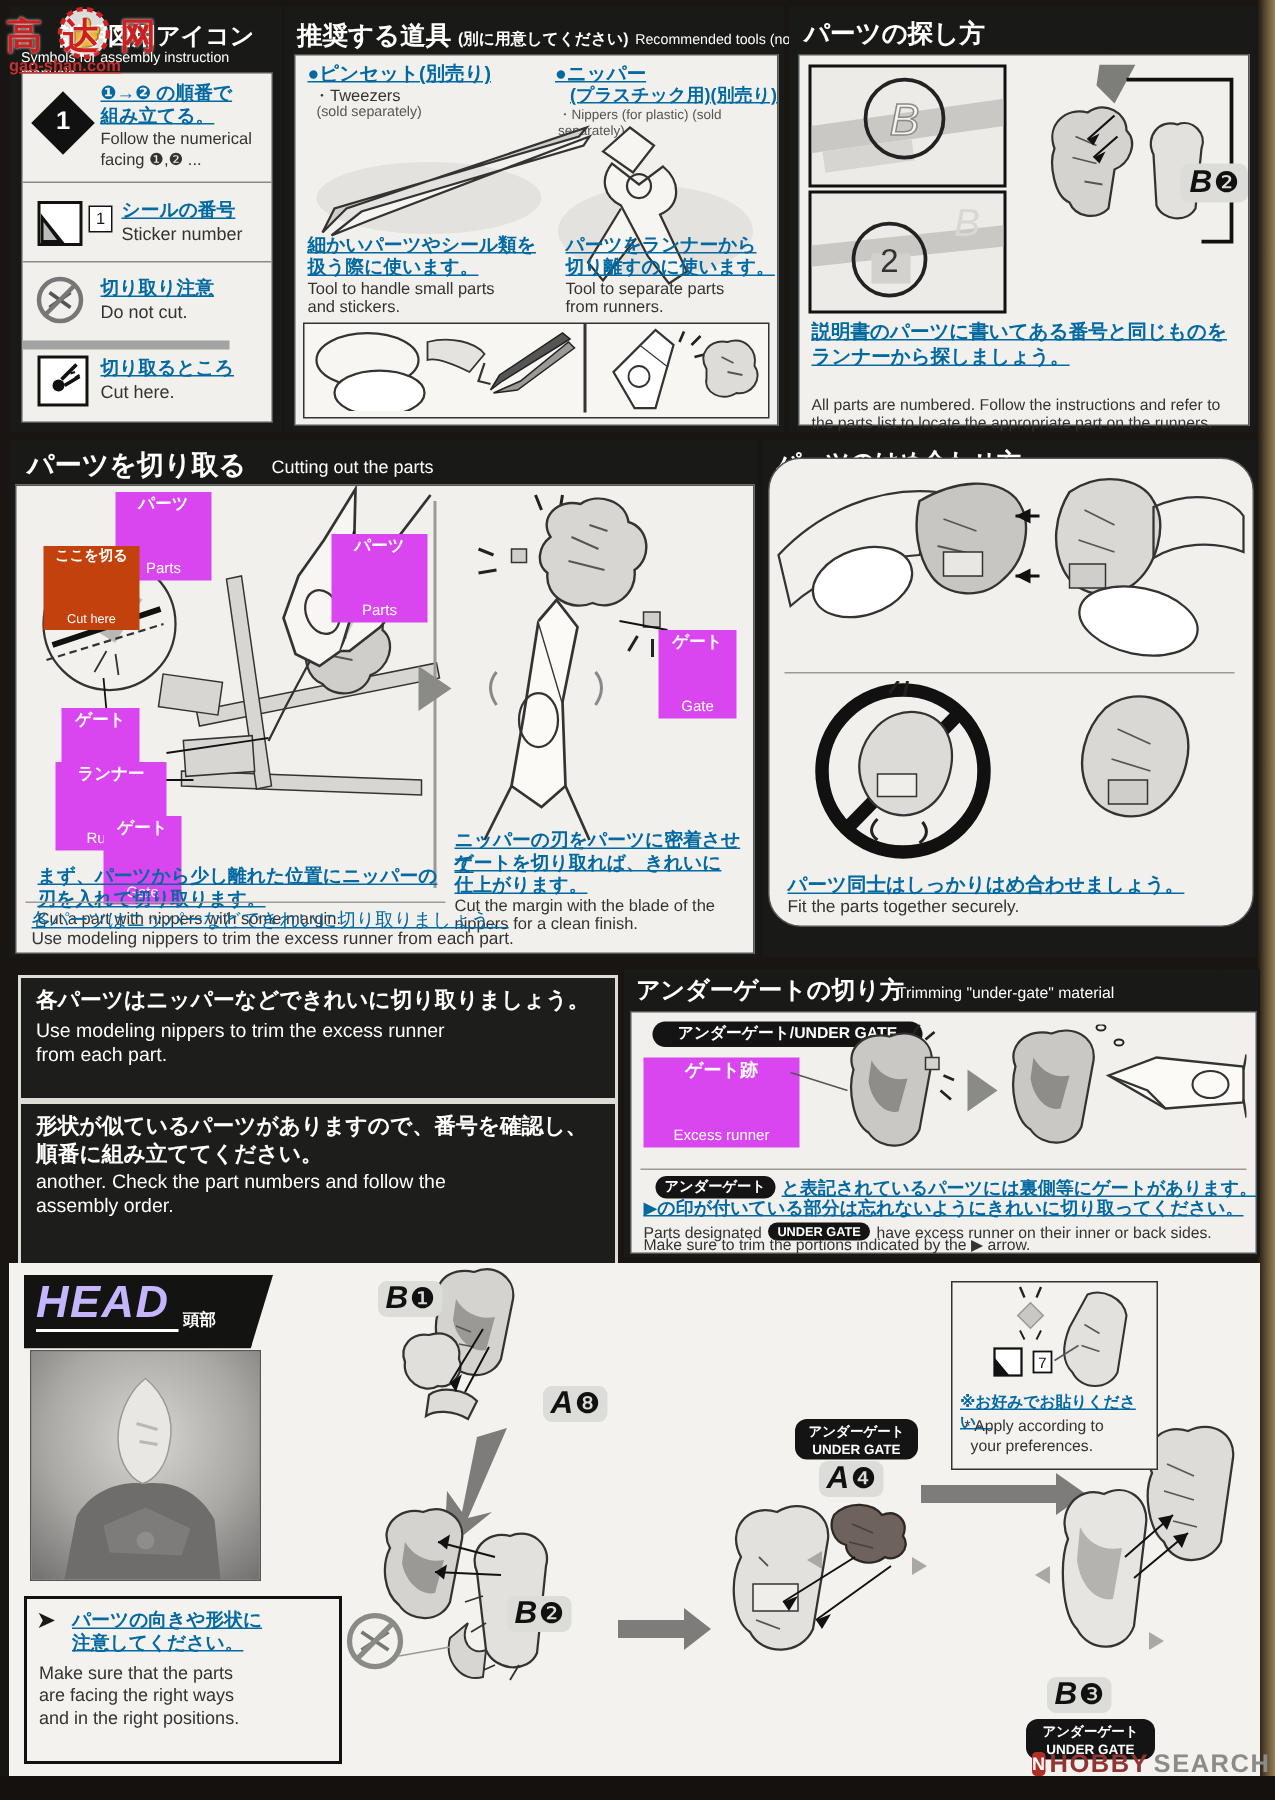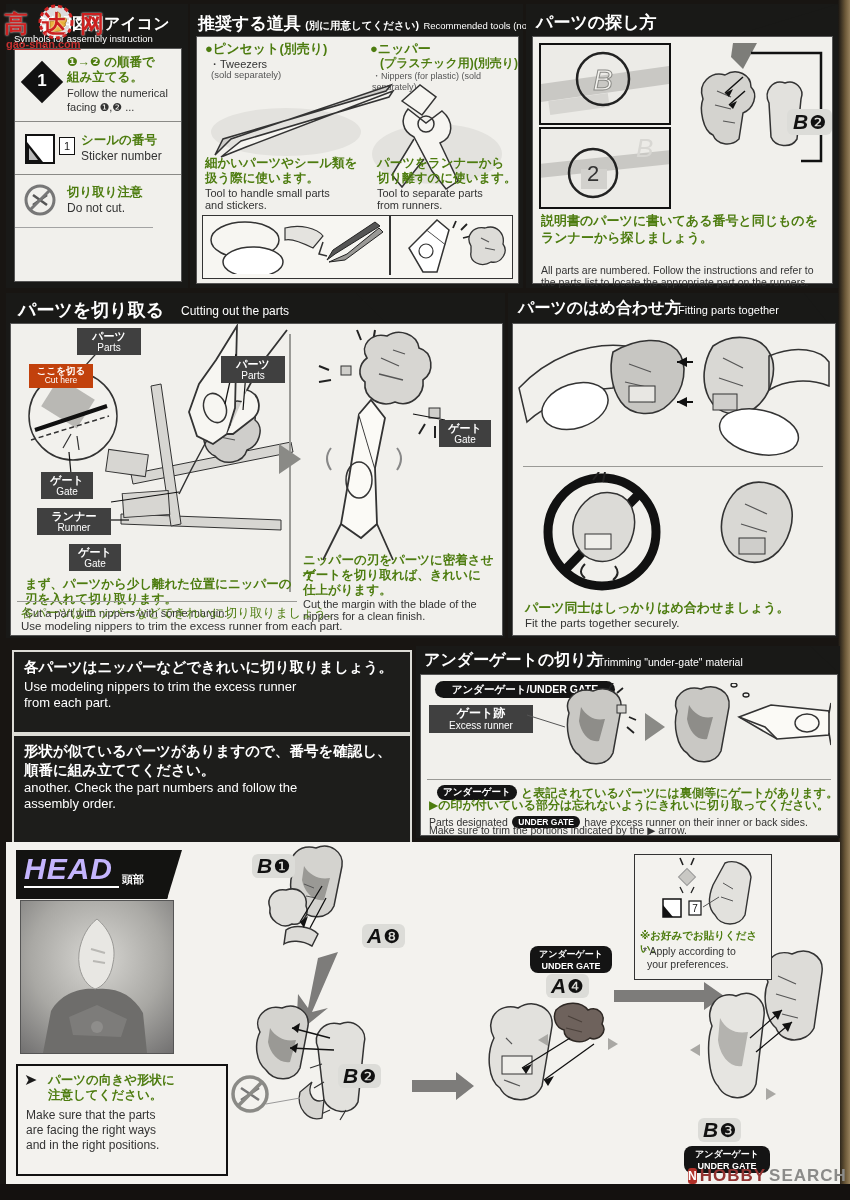--- a/index.html
+++ b/index.html
@@ -4,28 +4,28 @@
 <style>
   html,body{margin:0;padding:0;}
   body{width:850px;height:1200px;position:relative;background:#181512;overflow:hidden;
        font-family:"Liberation Sans","DejaVu Sans",sans-serif;color:#1a1a1a;}
   .abs{position:absolute;}
   
   .panel{background:#191917;}
   .ptitle-jp{color:#fff;font-weight:bold;}
   .ptitle-en{color:#fff;}
   .whitebox{background:#f1f0ec;border:1px solid #555;}
-  .lblbox{background:#404040;color:#fff;text-align:center;line-height:1.1;padding:2px 4px;}
+  .lblbox{background:#d946ef;color:#fff;text-align:center;line-height:1.1;padding:2px 4px;}
   .lbl-jp{font-size:11px;font-weight:bold;display:block;}
-  .lbl-en{font-size:10px;display:block;}
+  .lbl-en{font-size:10px;display:block;margin-top:32px;}
   .pill{background:#141414;color:#fff;border-radius:10px;text-align:center;font-weight:bold;}
   .codebadge{background:#dcdcd8;border-radius:6px;padding:0 5px;display:inline-flex;align-items:center;gap:1px;}
   .codeletter{font-style:italic;font-weight:900;font-size:21px;color:#111;}
   .codenum{font-size:19px;color:#111;}
-  .jtext{font-size:12.5px;line-height:1.28;color:#4d7c0f;}
+  .jtext{font-size:12.5px;line-height:1.28;color:#0369a1;text-decoration:underline;}
   .etext{font-size:11px;line-height:1.18;color:#333;}
   .divline{background:#9a9a96;}
   .noticebox{background:#1d1d1b;border:2px solid #dddcd6;color:#fff;padding:6px 10px;}
   .notice-jp{font-weight:bold;font-size:14.5px;line-height:1.3;display:block;}
   .notice-en{font-size:13px;line-height:1.25;display:block;}
   svg{display:block;}
   .minipill{background:#141414;color:#fff;border-radius:8px;font-size:9.5px;font-weight:bold;
             padding:1px 6px;display:inline-block;vertical-align:middle;}
 </style>
 </head>
@@ -53,32 +53,43 @@
         <svg width="26" height="26" viewBox="0 0 26 26">
             <polygon points="0,26 0,6 16,26" fill="#111"></polygon>
             <polygon points="2,24 2,12 11,24" fill="#bbb"></polygon>
           </svg>
       </div>
       <div class="abs" style="left:44px;top:15px;width:14px;height:16px;border:1.5px solid #111;background:#fff;text-align:center;font-size:11px;line-height:16px;">1</div>
       <div class="abs jtext" style="left:66px;top:10px;font-weight:bold;">シールの番号</div>
       <div class="abs etext" style="left:66px;top:27px;font-size:12px;">Sticker number</div>
     </div>
 
-    <div class="abs" style="left:0;top:126px;width:138px;height:52px;border-bottom:1px solid #a3a3a3;">
+    <div class="abs" style="left:0;top:126px;width:138px;height:52px;border-bottom:6px solid #a3a3a3;">
       <div class="abs" style="left:8px;top:8px;">
         <svg width="34" height="34" viewBox="0 0 34 34">
           <circle cx="17" cy="17" r="14" fill="none" stroke="#777" stroke-width="3"></circle>
           <path d="M10 12 L24 22 M24 12 L10 22" stroke="#555" stroke-width="2.5"></path>
           <path d="M7 27 L27 7" stroke="#777" stroke-width="3"></path>
         </svg>
       </div>
       <div class="abs jtext" style="left:52px;top:9px;font-weight:bold;">切り取り注意</div>
       <div class="abs etext" style="left:52px;top:26px;font-size:12px;">Do not cut.</div>
     </div>
 
+    <div class="abs" style="left:0;top:179px;width:166px;height:52px;">
+      <div class="abs" style="left:10px;top:9px;width:30px;height:30px;border:2px solid #111;background:#fff;">
+        <svg width="30" height="30" viewBox="0 0 30 30">
+          <circle cx="12" cy="18" r="4" fill="#111"></circle>
+          <path d="M14 14 L24 4 M16 18 L26 12" stroke="#111" stroke-width="2.5"></path>
+          <path d="M20 10 l3 -1 M23 13 l3 -2" stroke="#111" stroke-width="1.5"></path>
+        </svg>
+      </div>
+      <div class="abs jtext" style="left:52px;top:9px;font-weight:bold;">切り取るところ</div>
+      <div class="abs etext" style="left:52px;top:26px;font-size:12px;">Cut here.</div>
+    </div>
   </div>
 </div>
 
 <div class="abs panel" style="left:190px;top:4px;width:333px;height:284px;">
   <div class="abs" style="left:8px;top:8px;width:322px;white-space:nowrap;">
     <span class="ptitle-jp" style="font-size:17px;">推奨する道具</span>
     <span class="ptitle-jp" style="font-size:10.5px;">(別に用意してください)</span>
     <span class="ptitle-en" style="font-size:9.5px;">Recommended tools (not included)</span>
   </div>
   <div class="abs whitebox" style="left:6px;top:32px;width:321px;height:246px;">
@@ -282,21 +293,21 @@
     <div class="abs divline" style="left:6px;top:277px;width:280px;height:1px;"></div>
     <div class="abs jtext" style="left:10px;top:281px;font-size:12.5px;">各パーツはニッパーなどできれいに切り取りましょう。</div>
     <div class="abs etext" style="left:10px;top:296px;font-size:11.5px;">Use modeling nippers to trim the excess runner from each part.</div>
   </div>
 </div>
 
 <div class="abs panel" style="left:508px;top:293px;width:330px;height:345px;">
   <div class="abs" style="left:0;top:0;width:330px;height:30px;background:#191917;clip-path:polygon(0 0,296px 0,320px 100%,0 100%);"></div>
   <div class="abs ptitle-jp" style="left:10px;top:5px;font-size:16px;">パーツのはめ合わせ方</div>
   <div class="abs ptitle-en" style="left:170px;top:11px;font-size:11px;">Fitting parts together</div>
-  <div class="abs whitebox" style="left:4px;top:30px;width:322px;height:311px;">
+  <div class="abs whitebox" style="left:4px;top:12px;width:322px;height:311px;border-radius:22px;">
     <svg class="abs" style="left:4px;top:4px;" width="314" height="130" viewBox="0 0 314 130">
       <path d="M2 60 C30 30 70 14 108 18 L96 60 C60 62 30 76 10 94 Z" fill="none" stroke="#333" stroke-width="1.5"></path>
       <ellipse cx="58" cy="78" rx="34" ry="22" fill="#fff" stroke="#333" stroke-width="1.5" transform="rotate(-18 58 78)"></ellipse>
       <path d="M96 24 C120 10 146 8 160 22 C172 36 168 62 152 76 C138 90 114 88 104 74 C94 60 92 40 96 24 Z" fill="#c7c6c2" stroke="#333" stroke-width="1.6"></path>
       <path d="M112 36 l22 8 M108 54 l26 6 M120 70 l16 4" stroke="#555" stroke-width="1.2"></path>
       <rect x="112" y="58" width="26" height="16" fill="#e8e7e3" stroke="#333"></rect>
       <path d="M176 34 L160 34 M176 74 L160 74" stroke="#111" stroke-width="2"></path>
       <polygon points="160,34 170,29 170,39" fill="#111"></polygon>
       <polygon points="160,74 170,69 170,79" fill="#111"></polygon>
       <path d="M196 18 C216 4 244 8 252 24 C262 40 254 68 238 80 C222 92 200 86 192 70 C184 54 186 34 196 18 Z" fill="#d9d8d4" stroke="#333" stroke-width="1.6"></path>

